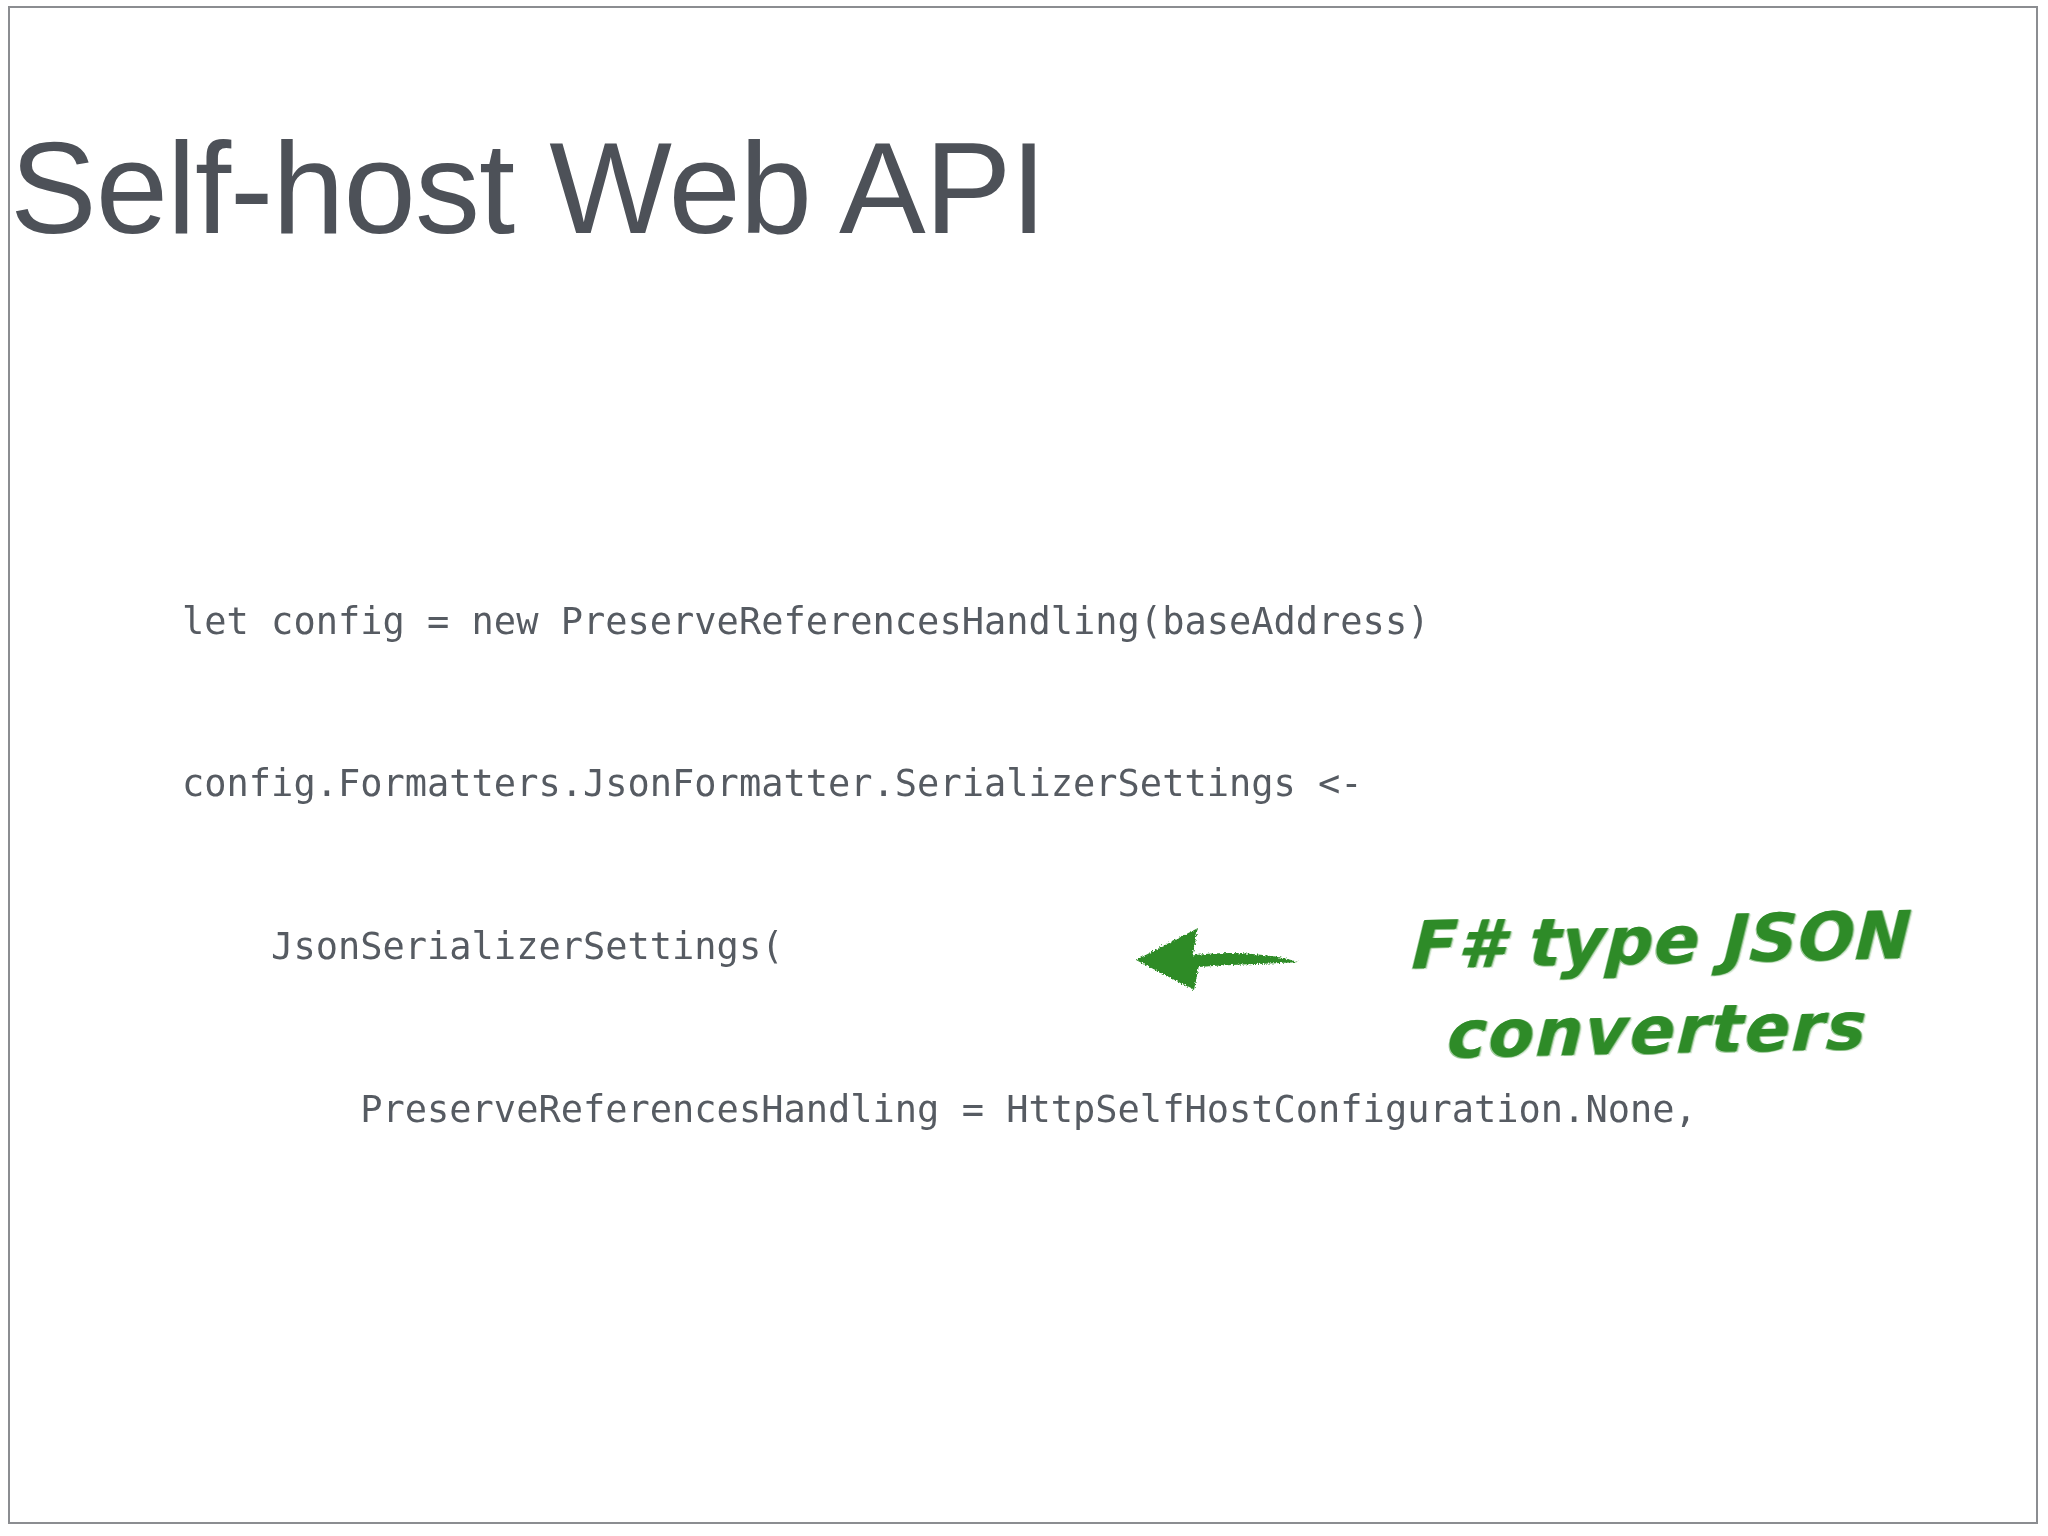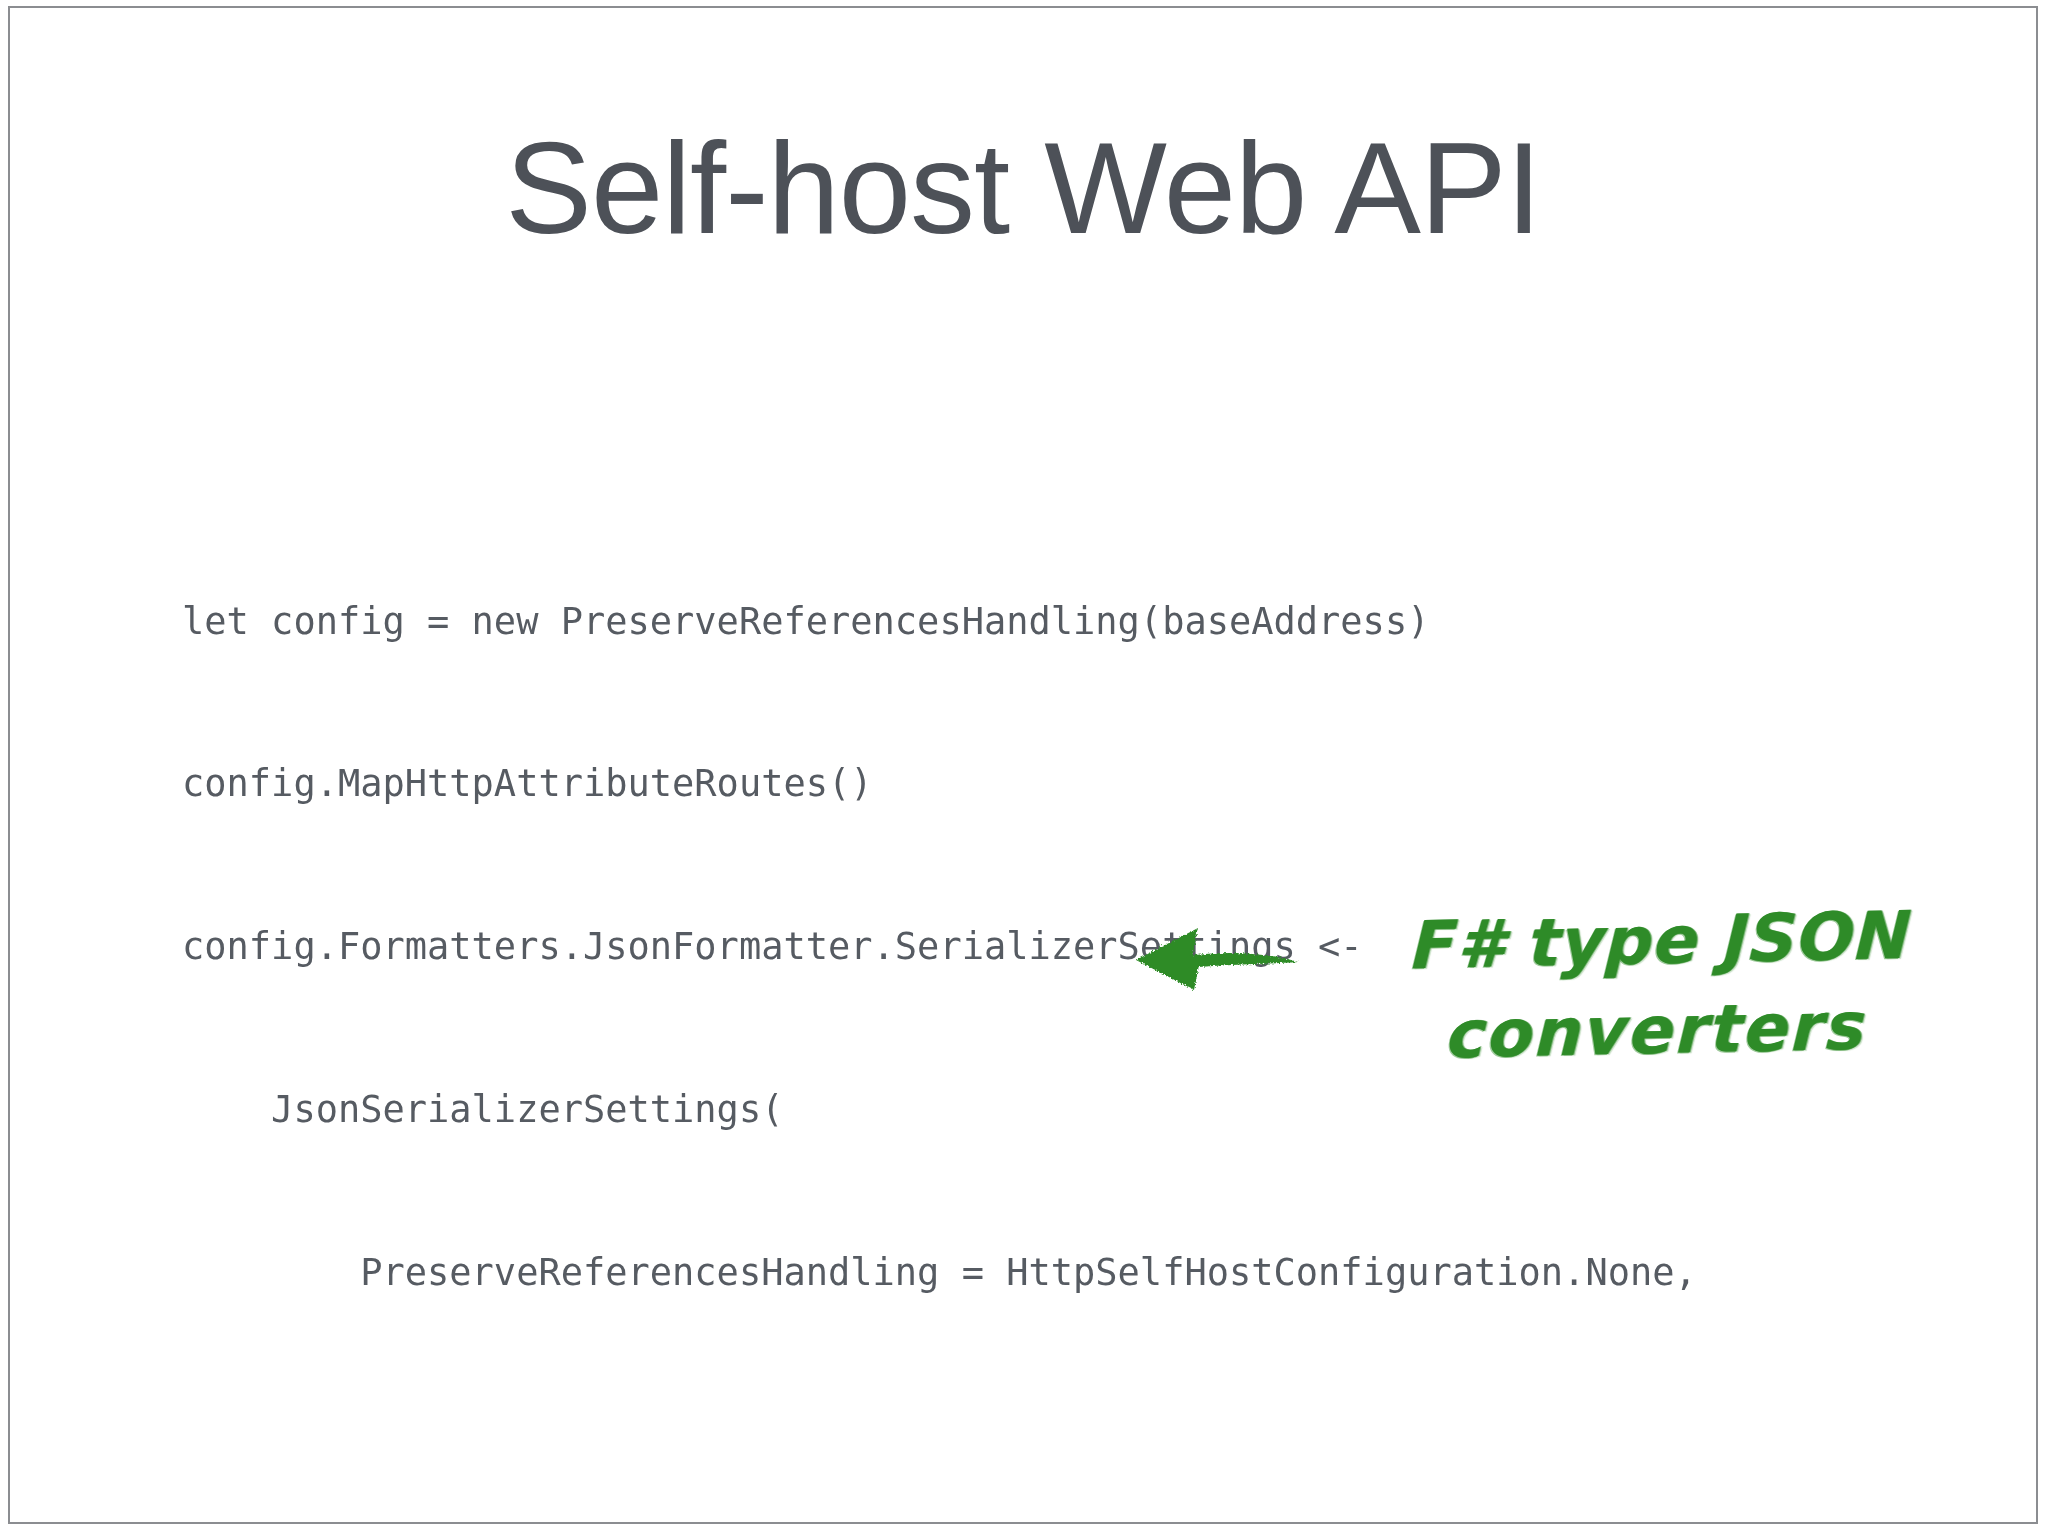--- a/index.html
+++ b/index.html
@@ -24,21 +24,21 @@
     background: #ffffff;
     border: 2px solid #8b8d91;
     box-sizing: border-box;
   }
 
   #slide-title {
     position: absolute;
     left: 0;
     top: 112px;
     width: 100%;
-    text-align: center;
+    text-align: left;
     font-family: "Liberation Sans", sans-serif;
     font-weight: 300;
     font-size: 130px;
     line-height: 1.05;
     letter-spacing: -1px;
     color: #4d5158;
     white-space: nowrap;
   }
 
   #code-block {
@@ -96,21 +96,20 @@
 </style>
 </head>
 <body>
 
 <div id="slide">
 
   <div id="slide-title">Self-host Web API</div>
 
   <div id="code-block">
     <div class="code-line">let config = new PreserveReferencesHandling(baseAddress)</div>
-    <div class="code-line">config.MapHttpAttributeRoutes()</div>
     <div class="code-line">config.Formatters.JsonFormatter.SerializerSettings &lt;-</div>
     <div class="code-line">    JsonSerializerSettings(</div>
     <div class="code-line">        PreserveReferencesHandling = HttpSelfHostConfiguration.None,</div>
     
     
     
     
     
     
     

